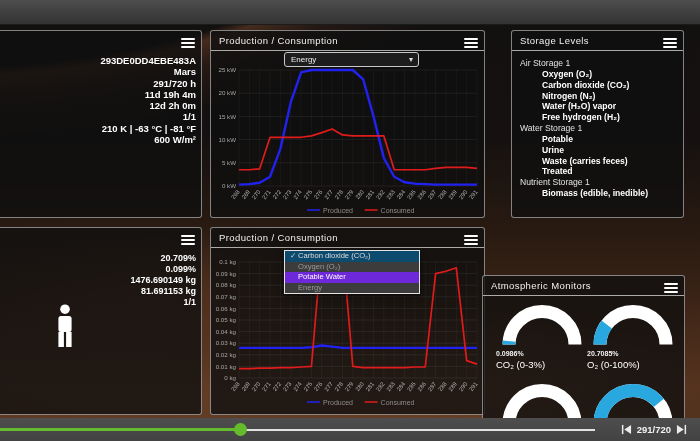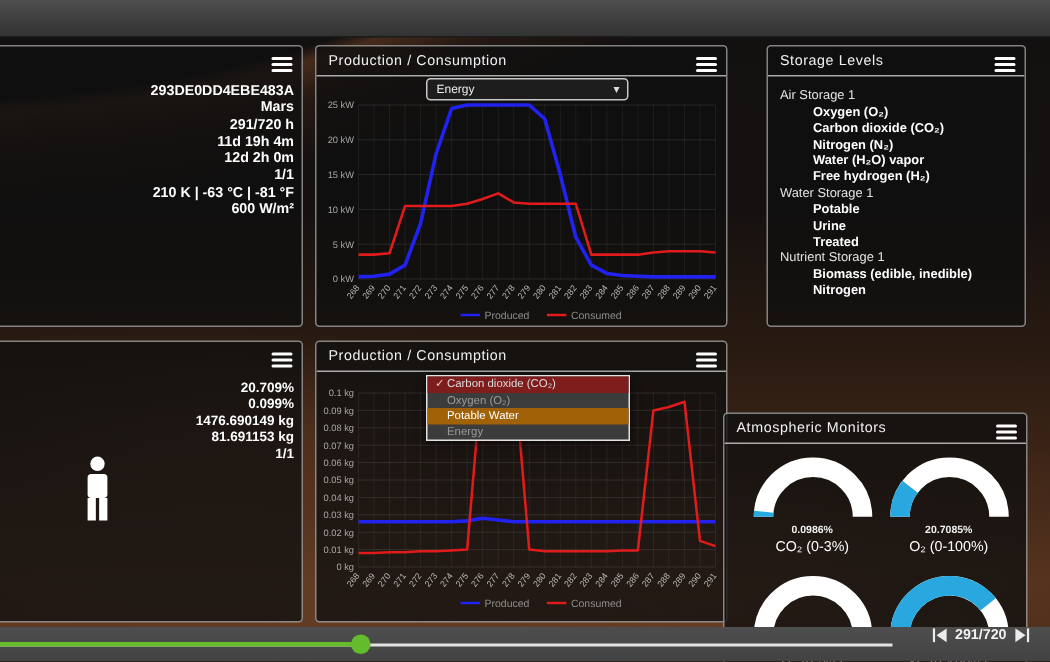--- a/index.html
+++ b/index.html
@@ -43,46 +43,46 @@
     color:#ededed; font-size:8px; line-height:13px; padding:0 6px; cursor:pointer; }
   .chart-select .arrow { position:absolute; right:5px; top:0; color:#ddd; font-size:8px; }
 
   .chart-svg { position:absolute; left:0; width:275px; height:152px; }
   #svg-top { top:33px; } #svg-bottom { top:28px; }
 
   .dropdown { position:absolute; left:73px; top:22px; width:136px; z-index:6;
     background:#3c3c3c; border:1px solid #e3e3e3; box-shadow:0 2px 6px rgba(0,0,0,0.6); }
   .dd-item { height:10.6px; line-height:10.6px; font-size:7.6px; padding:0 5px;
     color:#9a9a9a; white-space:nowrap; cursor:pointer; }
-  .dd-item.checked { background:#7f1d1d; color:#dcdcdc; }
+  .dd-item.checked { background:#0c4a6e; color:#dcdcdc; }
   .dd-item.hl { color:#fff; }
   .dd-check { display:inline-block; width:8px; color:#cfcfcf; }
   .dd-item:not(.checked) .dd-check { visibility:hidden; }
 
   
   .storage-list { padding:7px 8px 0 8px; font-size:8.6px; line-height:10.85px; color:#e2e2e2; }
   .storage-group { font-weight:normal; }
   .storage-item { padding-left:22px; font-weight:bold; color:#fff; }
 
   
   .gauge-grid { position:absolute; left:13px; top:24px; width:290px; }
   .gauge-row { display:flex; }
-  .gauge-cell { width:91px; text-align:center; margin-bottom:9px; }
+  .gauge-cell { width:91px; text-align:left; margin-bottom:9px; }
   .gauge-cell svg { display:block; margin:0 auto; }
   .gauge-val { font-size:7px; font-weight:bold; color:#f2f2f2; margin-top:3px; }
   .gauge-lab { font-size:9.5px; color:#fff; margin-top:2px; }
 
   
   #timeline { position:absolute; left:0; top:418px; width:700px; height:23px;
     background:linear-gradient(180deg,#4e4e4e,#424242); }
   #track { position:absolute; left:0; top:10.5px; width:595px; height:2px; background:#e2e2e2; cursor:pointer; }
   #track-fill { position:absolute; left:0; top:-0.5px; height:3px; background:#64bb2b; }
   #thumb { position:absolute; top:-5.5px; width:13px; height:13px; border-radius:50%;
     background:#64bb2b; cursor:grab; }
-  #tl-right { position:absolute; right:13px; top:0; height:23px; display:flex; gap:5px; }
+  #tl-right { position:absolute; right:13px; top:0; height:23px; display:flex; align-items:center; gap:5px; }
   #tl-counter { color:#f2f2f2; font-size:9.5px; font-weight:bold; }
   .tl-btn { width:11px; height:11px; cursor:pointer; }
 </style>
 </head>
 <body>
 
 <div id="app">
 
   <div id="topbar"></div>
 
@@ -198,24 +198,24 @@
     <div class="storage-list">
       <div class="storage-group">Air Storage 1</div>
       <div class="storage-item">Oxygen (O₂)</div>
       <div class="storage-item">Carbon dioxide (CO₂)</div>
       <div class="storage-item">Nitrogen (N₂)</div>
       <div class="storage-item">Water (H₂O) vapor</div>
       <div class="storage-item">Free hydrogen (H₂)</div>
       <div class="storage-group">Water Storage 1</div>
       <div class="storage-item">Potable</div>
       <div class="storage-item">Urine</div>
+      <div class="storage-item">Waste (carries feces)</div>
       <div class="storage-item">Treated</div>
       <div class="storage-group">Nutrient Storage 1</div>
       <div class="storage-item">Biomass (edible, inedible)</div>
-      <div class="storage-item">Nitrogen</div>
     </div>
   </div>
 
   <div class="panel" id="p-inhab" style="left:-150px; top:227px; width:352px; height:188px;">
     <div class="burger">
         <span></span>
         <span></span>
         <span></span>
       </div>
     <div class="value-col" style="top:25px;">
@@ -322,21 +322,21 @@
         <line x1="153.6" y1="146" x2="166.6" y2="146" stroke="#e01b1b" stroke-width="1.6"></line>
         <text x="169.6" y="148.6" fill="#8d8d8d" font-size="7">Consumed</text>
       </svg>
     <div class="dropdown">
       <div class="dd-item checked">
         <span class="dd-check">✓</span><span>Carbon dioxide (CO₂)</span>
       </div>
       <div class="dd-item">
         <span class="dd-check">.</span><span>Oxygen (O₂)</span>
       </div>
-      <div class="dd-item hl" id="dd-hl" style="background: #a16207;">
+      <div class="dd-item hl" id="dd-hl" style="background: #6d28d9;">
         <span class="dd-check">.</span><span>Potable Water</span>
       </div>
       <div class="dd-item">
         <span class="dd-check">.</span><span>Energy</span>
       </div>
     </div>
   </div>
 
   <div class="panel" id="p-atmo" style="left:482px; top:227px; width:203px; height:168px;margin-top:48px;">
     <div class="panel-title">Atmospheric Monitors</div>

